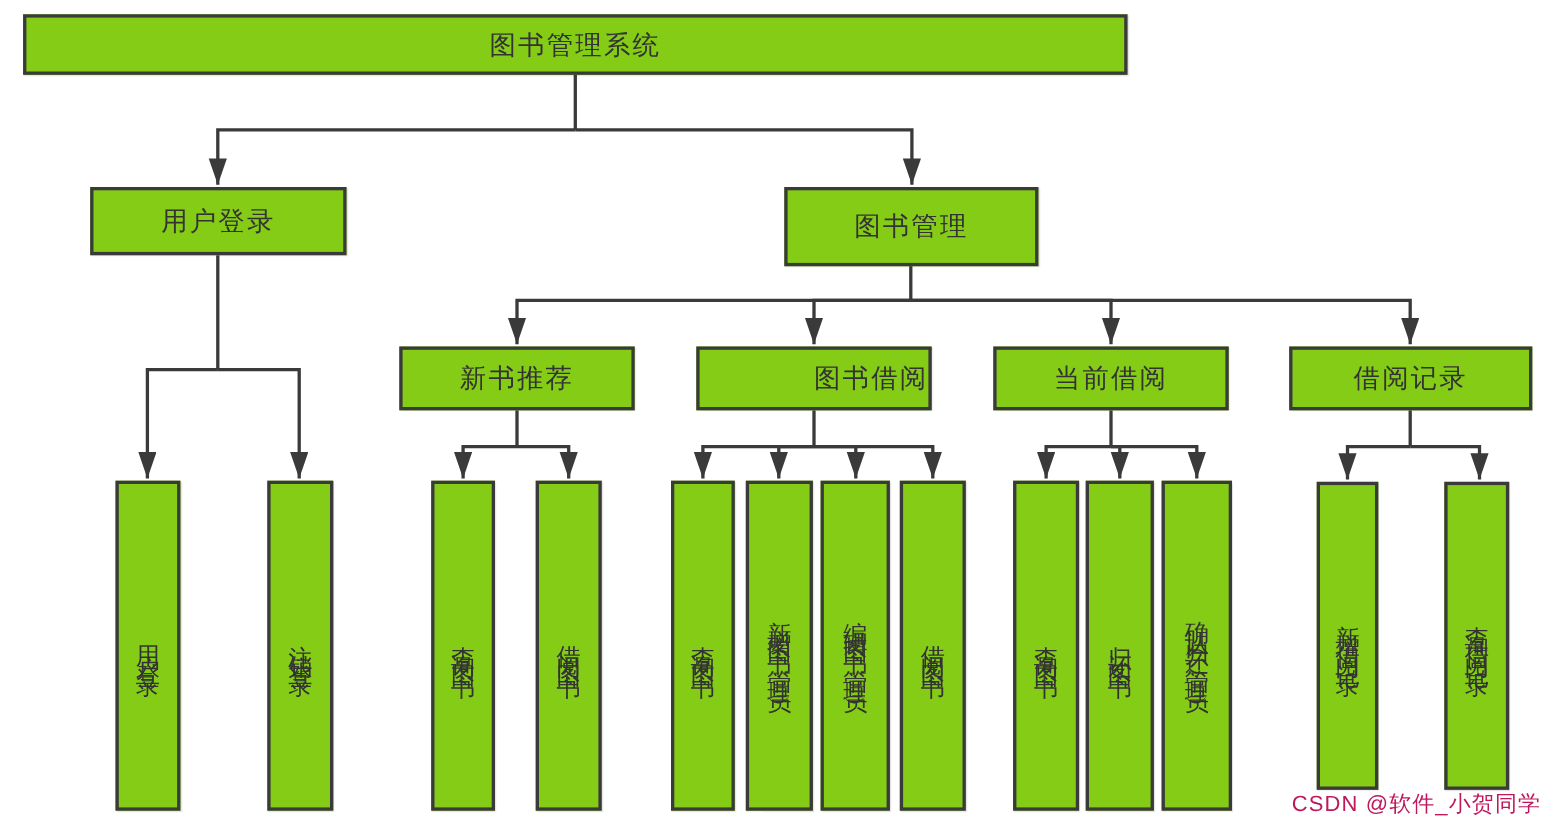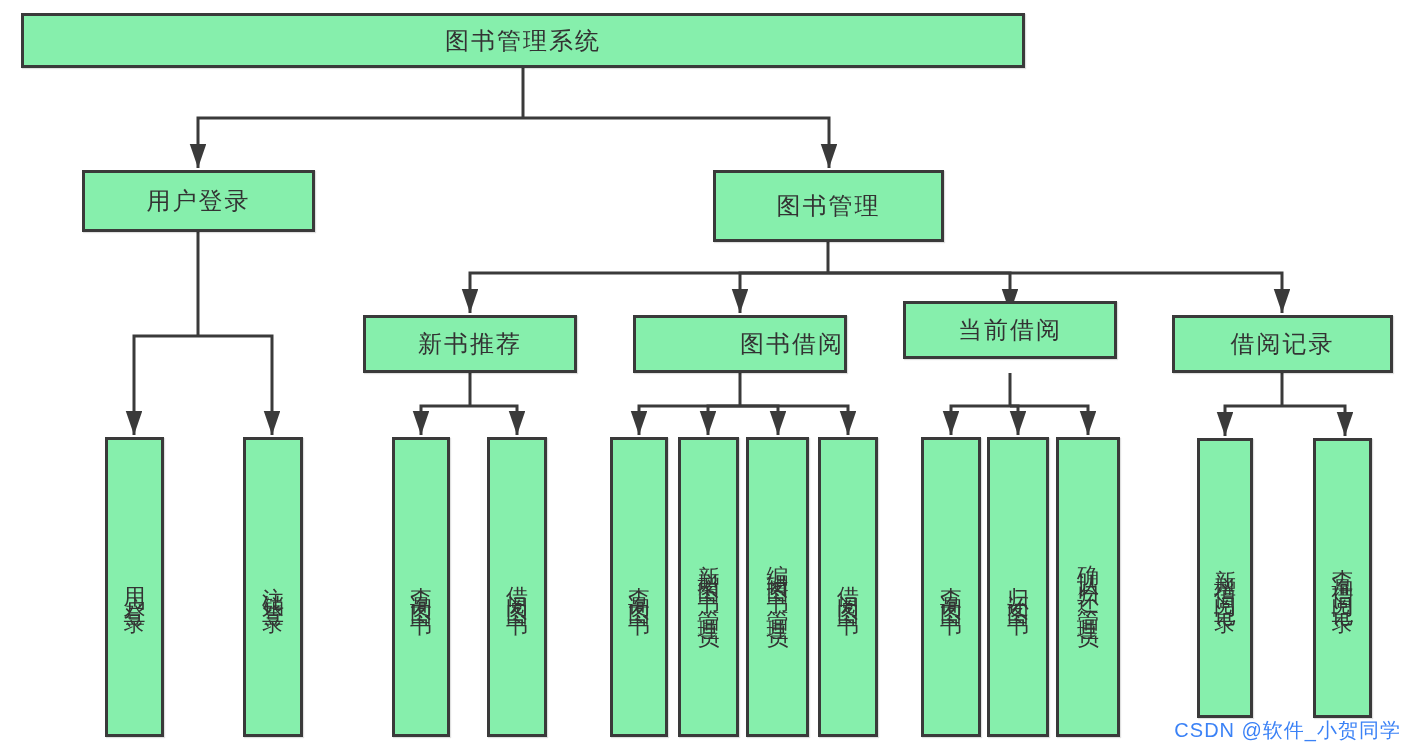--- a/index.html
+++ b/index.html
@@ -12,21 +12,21 @@
     overflow: hidden;
   }
   #connectors {
     position: absolute;
     left: 0; top: 0;
     width: 1405px; height: 747px;
     z-index: 1;
   }
   .node {
     position: absolute;
-    background: #86efac;
+    background: #84cc16;
     border: 3px solid #3a3a3a;
     box-sizing: border-box;
     display: flex;
     align-items: center;
     justify-content: center;
     color: #333333;
     z-index: 2;
     box-shadow: 1px 1px 1px rgba(0,0,0,0.12);
   }
   .node.h span {
@@ -39,21 +39,21 @@
     text-orientation: mixed;
     font-size: 22px;
     letter-spacing: 9px;
     line-height: 1;
   }
   #watermark {
     position: absolute;
     right: 4px;
     bottom: 3px;
     font-size: 20px;
-    color: #3b82f6;
+    color: #be185d;
     letter-spacing: 1px;
     z-index: 5;
     white-space: nowrap;
   }
 </style>
 </head>
 <body>
 
 <div id="stage">
 
@@ -108,21 +108,21 @@
   <div class="node h" style="left:713px; top:170px; width:231px; height:72px;">
     <span>图书管理</span>
   </div>
 
   <div class="node h" style="left:363px; top:315px; width:214px; height:58px;">
     <span>新书推荐</span>
   </div>
   <div class="node h" style="left:633px; top:315px; width:214px; height:58px;justify-content:flex-end;">
     <span>图书借阅</span>
   </div>
-  <div class="node h" style="left:903px; top:301px; width:214px; height:58px;">
+  <div class="node h" style="left:903px; top:315px; width:214px; height:58px;">
     <span>当前借阅</span>
   </div>
   <div class="node h" style="left:1172px; top:315px; width:221px; height:58px;">
     <span>借阅记录</span>
   </div>
 
   <div class="node v" style="left:105px; top:437px; width:59px; height:300px;">
     <span>用户登录</span>
   </div>
   <div class="node v" style="left:243px; top:437px; width:60px; height:300px;">

